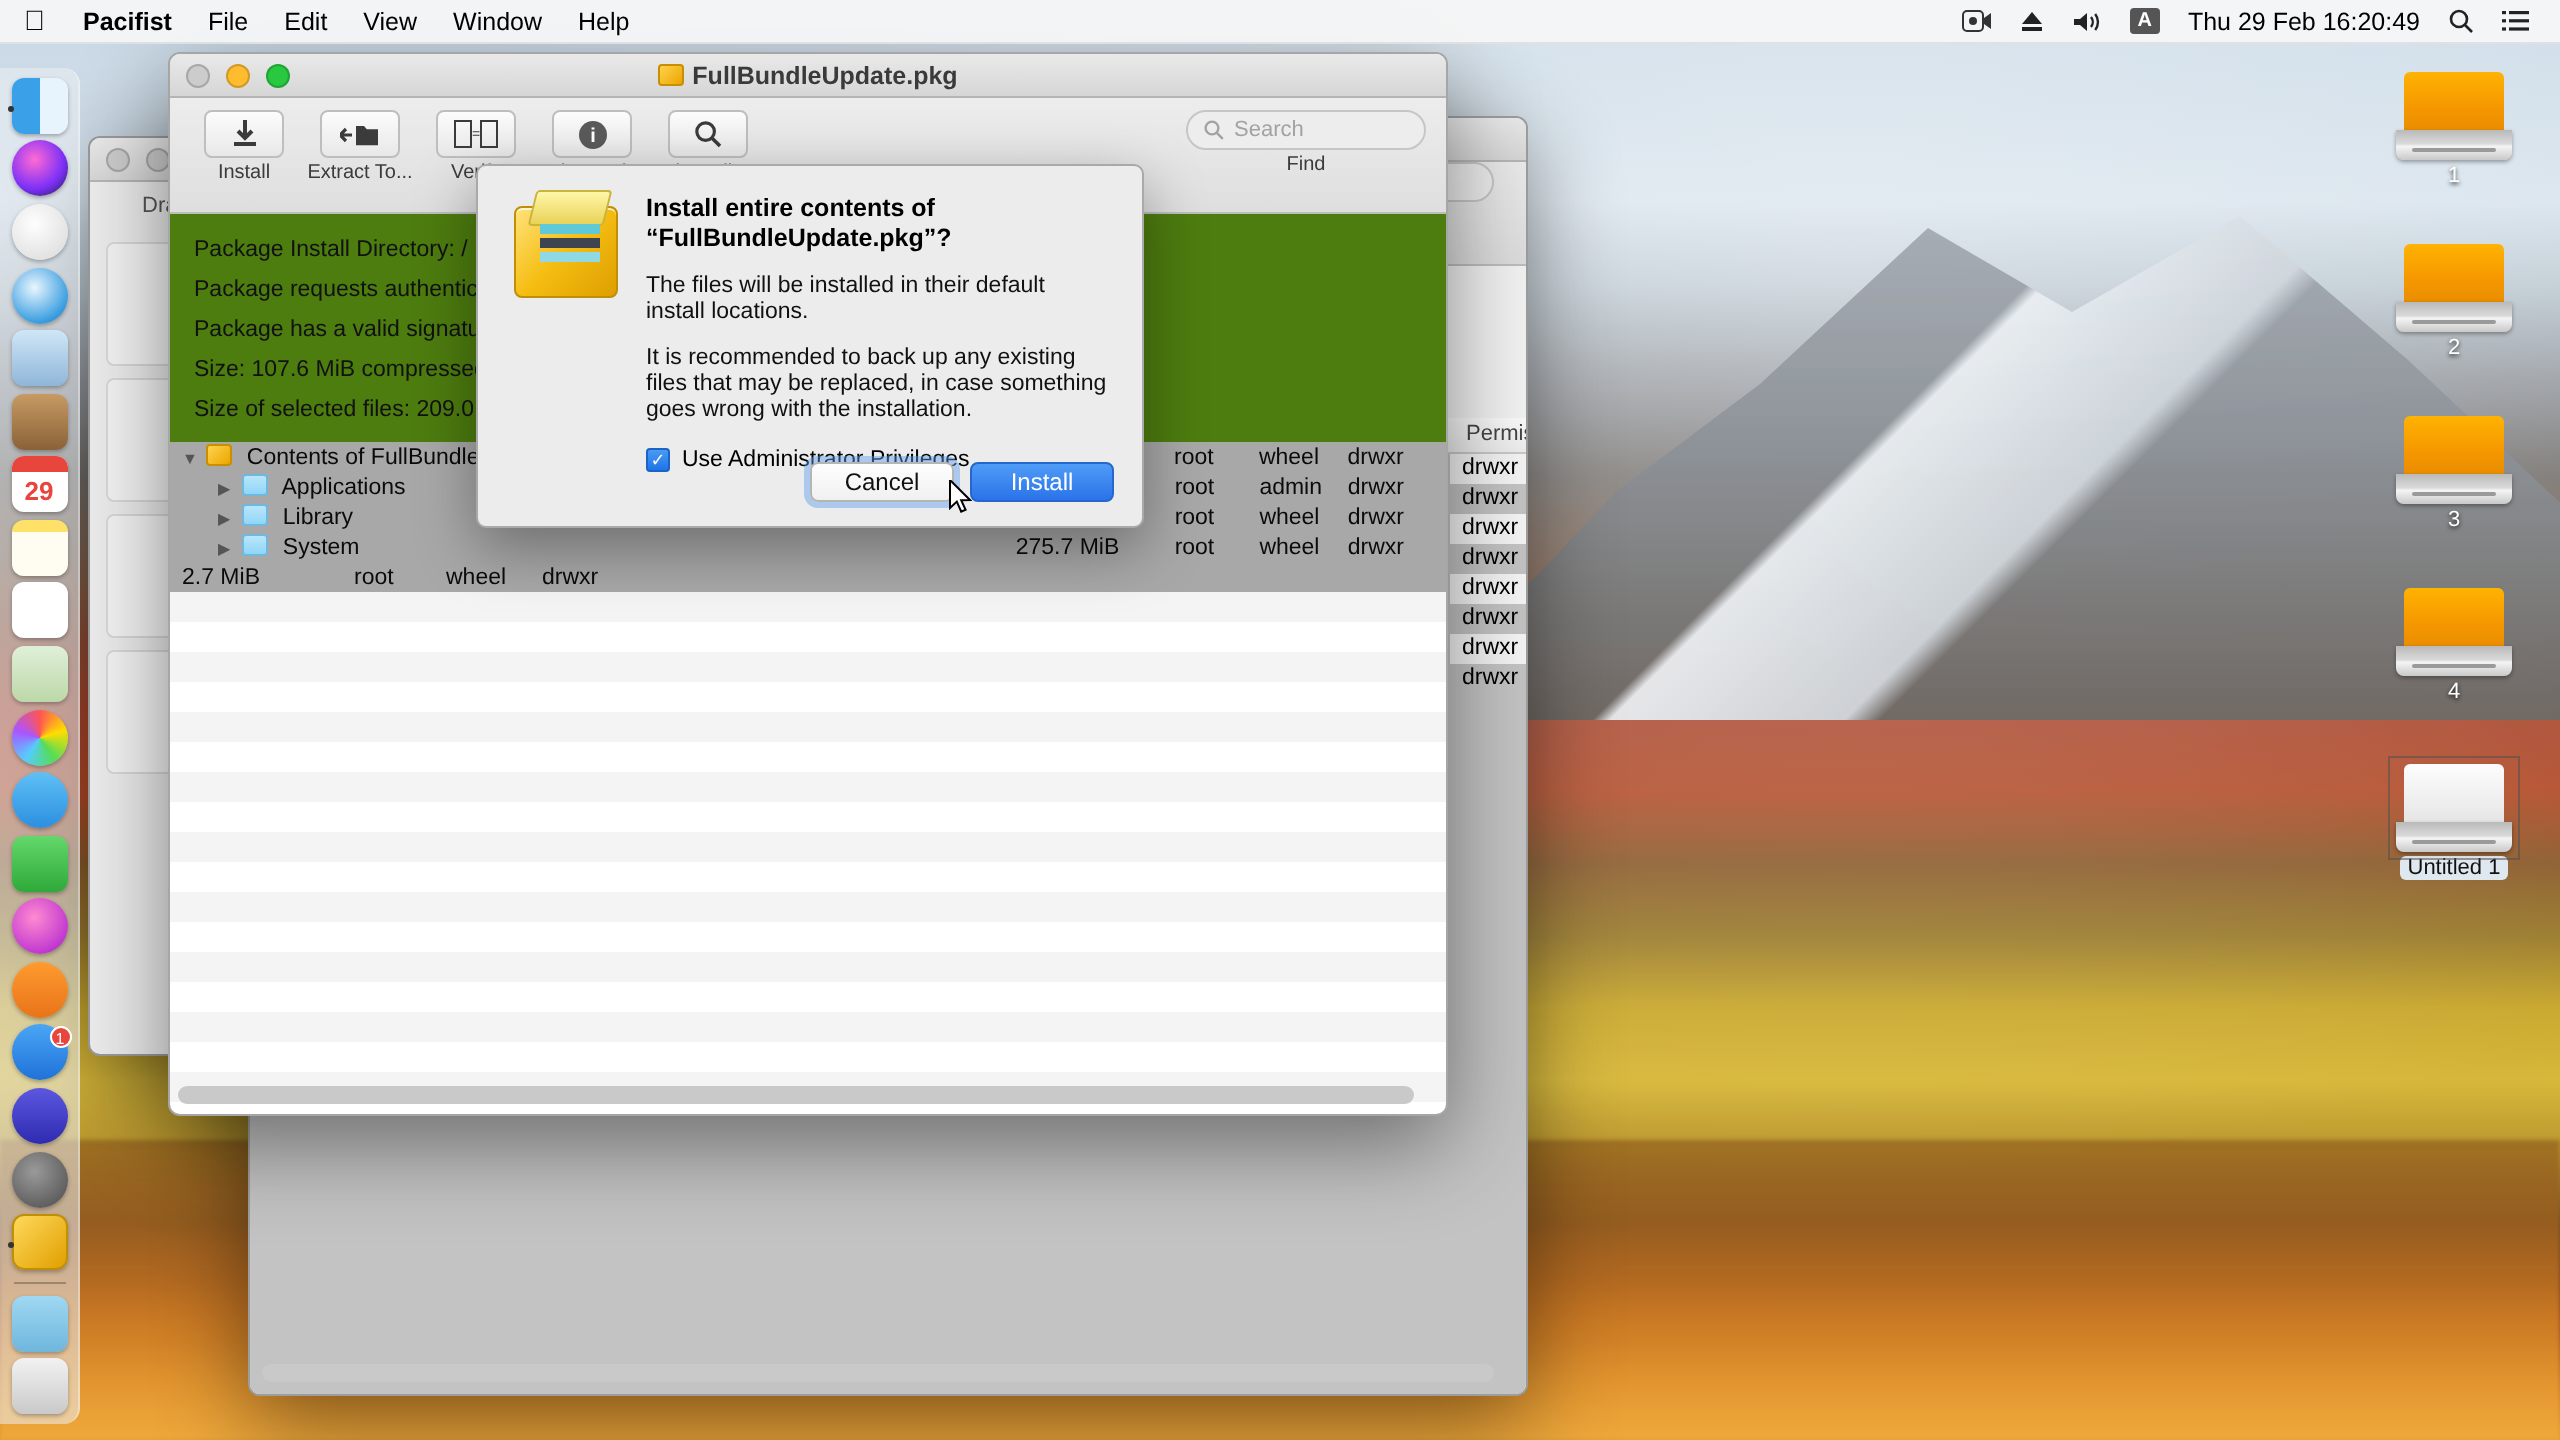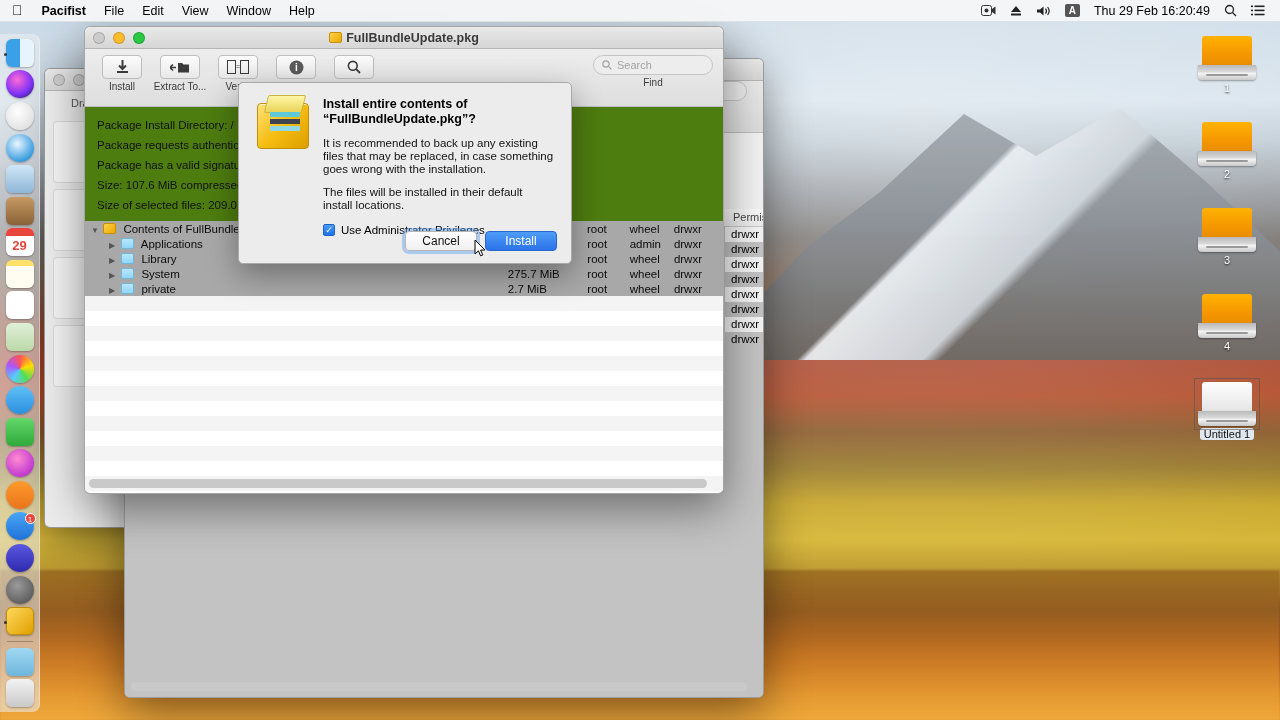--- a/index.html
+++ b/index.html
@@ -185,21 +185,21 @@
     box-shadow: inset 0 1px 0 rgba(255,255,255,.6);
   }
   .pkgicon:after {
     content:""; position:absolute; left:6px; top:-6px; width:26px; height:12px;
     background: linear-gradient(to bottom,#fff176,#e8d24a);
     border:1px solid #c9b53c; border-radius:2px; transform: skewX(-12deg);
   }
 
   
   #win-main {
-    left: 84px; top: 26px; width: 640px; height: 468px;
+    left: 84px; top: 26px; width: 640px; height: 532px;
     z-index: 300; background: #fff;
   }
   #win-main .toolbar {
     height: 58px; background: linear-gradient(to bottom,#ededed,#dedede);
     border-bottom: 1px solid #bdbdbd; display: flex; align-items: flex-start; padding: 6px 10px 0 10px;
   }
   .tbtn { width: 54px; text-align: center; margin-right: 4px; }
   .tbtn .glyph {
     width: 40px; height: 24px; margin: 0 auto 2px auto;
     background: linear-gradient(to bottom,#fcfcfc,#e8e8e8);
@@ -651,25 +651,20 @@
         <span class="disclosure">▶</span>
         <span class="foldericon"></span>
         <span>System</span>
       </span>
       <span class="c c-size">275.7 MiB</span>
       <span class="c c-owner">root</span>
       <span class="c c-group">wheel</span>
       <span class="c c-perm">drwxr</span>
     </div>
     <div class="filerow sel">
-      <span class="c c-name" style="padding-left:24px">
-        <span class="disclosure">▶</span>
-        <span class="foldericon"></span>
-        <span>private</span>
-      </span>
       <span class="c c-size">2.7 MiB</span>
       <span class="c c-owner">root</span>
       <span class="c c-group">wheel</span>
       <span class="c c-perm">drwxr</span>
     </div>
     <div class="emptyrows">
       <div></div>
         <div></div>
         <div></div>
         <div></div>
@@ -697,22 +692,22 @@
     </div>
   </div>
   <div class="hscroll"></div>
 </div>
 
 <div id="dialog">
   <div class="dlg-icon"></div>
   <div class="txt">
     <h1>Install entire contents of</h1>
     <h1>“FullBundleUpdate.pkg”?</h1>
+    <p>The files will be installed in their default install locations.</p>
     <p>It is recommended to back up any existing files that may be replaced, in case something goes wrong with the installation.</p>
-    <p>The files will be installed in their default install locations.</p>
   </div>
   <div class="chk">
     <span class="checkbox">✓</span>
     <span>Use Administrator Privileges</span>
   </div>
   <div class="btns">
     <div class="btn secondary">Cancel</div>
     <div class="btn primary">Install</div>
   </div>
 </div>

